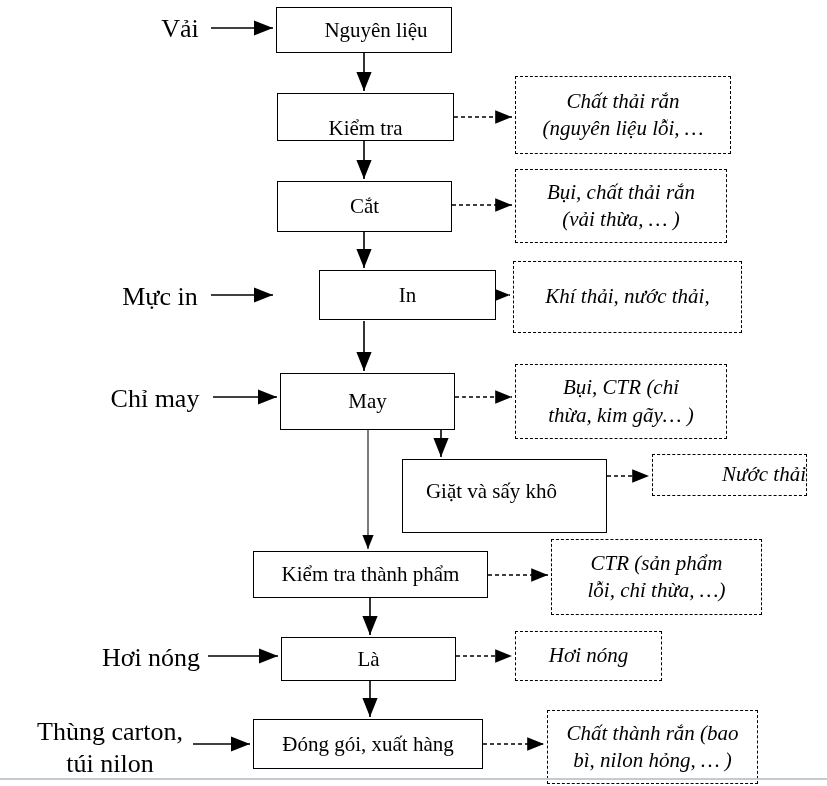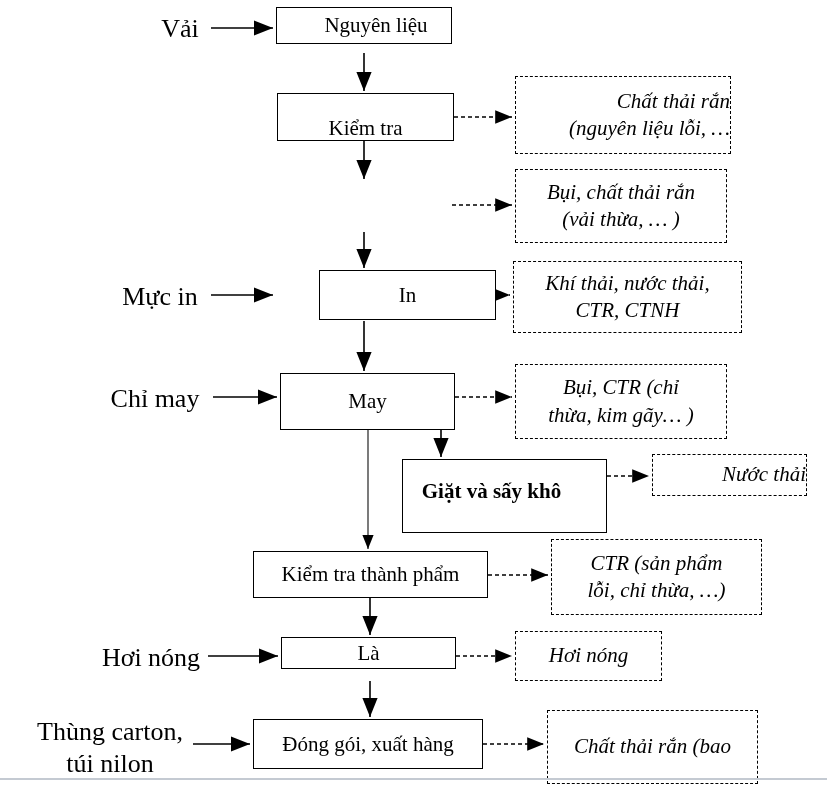--- a/index.html
+++ b/index.html
@@ -94,73 +94,76 @@
       <line x1="452" y1="205" x2="512" y2="205" marker-end="url(#ah)"></line>
       <line x1="453" y1="295" x2="510" y2="295" marker-end="url(#ah)"></line>
       <line x1="455" y1="397" x2="512" y2="397" marker-end="url(#ah)"></line>
       <line x1="607" y1="476" x2="649" y2="476" marker-end="url(#ah)"></line>
       <line x1="488" y1="575" x2="548" y2="575" marker-end="url(#ah)"></line>
       <line x1="456" y1="656" x2="512" y2="656" marker-end="url(#ah)"></line>
       <line x1="483" y1="744" x2="544" y2="744" marker-end="url(#ah)"></line>
     </g>
   </svg>
 
-  <div class="pbox" style="left:276px;top:7px;width:176px;height:37px;padding-left:24px;">
+  <div class="pbox" style="left:276px;top:7px;width:176px;height:46px;padding-left:24px;">
     <span>Nguyên liệu</span>
   </div>
   <div class="pbox" style="left:277px;top:93px;width:177px;height:48px;align-items:flex-end;">
     <span>Kiểm tra</span>
+  </div>
+  <div class="pbox" style="left:277px;top:181px;width:175px;height:51px;">
+    <span>Cắt</span>
   </div>
   <div class="pbox" style="left:276px;top:270px;width:177px;height:50px;margin-left:43px;">
     <span>In</span>
   </div>
   <div class="pbox" style="left:280px;top:373px;width:175px;height:57px;">
     <span>May</span>
   </div>
-  <div class="pbox giat" style="left:402px;top:459px;width:205px;height:74px;font-weight:bold;">
+  <div class="pbox giat" style="left:402px;top:459px;width:205px;height:74px;">
     <span>Giặt và sấy khô</span>
   </div>
   <div class="pbox" style="left:253px;top:551px;width:235px;height:47px;">
     <span>Kiểm tra thành phẩm</span>
   </div>
-  <div class="pbox" style="left:281px;top:637px;width:175px;height:32px;justify-content:center;">
+  <div class="pbox" style="left:281px;top:637px;width:175px;height:44px;justify-content:center;">
     <span>Là</span>
   </div>
   <div class="pbox" style="left:253px;top:719px;width:230px;height:50px;">
     <span>Đóng gói, xuất hàng</span>
   </div>
 
-  <div class="wbox" style="left:515px;top:76px;width:216px;height:78px;align-items:flex-end;">
+  <div class="wbox" style="left:515px;top:76px;width:216px;height:78px;">
     <div>Chất thải rắn</div>
     <div>(nguyên liệu lỗi, …</div>
   </div>
   <div class="wbox" style="left:515px;top:169px;width:212px;height:74px;align-items:center;">
     <div>Bụi, chất thải rắn</div>
     <div>(vải thừa, … )</div>
   </div>
   <div class="wbox" style="left:513px;top:261px;width:229px;height:72px;">
     <div>Khí thải, nước thải,</div>
-    <div>CTR, CTNH</div>
   </div>
   <div class="wbox" style="left:515px;top:364px;width:212px;height:75px;">
     <div>Bụi, CTR (chỉ</div>
     <div>thừa, kim gãy… )</div>
   </div>
   <div class="wbox" style="left:652px;top:454px;width:155px;height:42px;align-items:flex-end;">
     <div>Nước thải</div>
   </div>
   <div class="wbox" style="left:551px;top:539px;width:211px;height:76px;">
     <div>CTR (sản phẩm</div>
     <div>lỗi, chỉ thừa, …)</div>
   </div>
   <div class="wbox" style="left:515px;top:631px;width:147px;height:50px;">
     <div>Hơi nóng</div>
   </div>
   <div class="wbox" style="left:547px;top:710px;width:211px;height:74px;">
-    <div>Chất thải rắn (bao</div>
+    <div>Chất thành rắn (bao</div>
+    <div>bì, nilon hỏng, … )</div>
   </div>
 
   <div class="ilabel" style="left:140px;top:13px;width:80px;">Vải</div>
   <div class="ilabel" style="left:110px;top:281px;width:100px;">Mực in</div>
   <div class="ilabel" style="left:100px;top:383px;width:110px;">Chỉ may</div>
   <div class="ilabel" style="left:95px;top:642px;width:112px;">Hơi nóng</div>
   <div class="ilabel" style="left:30px;top:716px;width:160px;">Thùng carton,
 túi nilon</div>
 
   <div class="divider" style="background: rgb(196, 202, 210);"></div>

